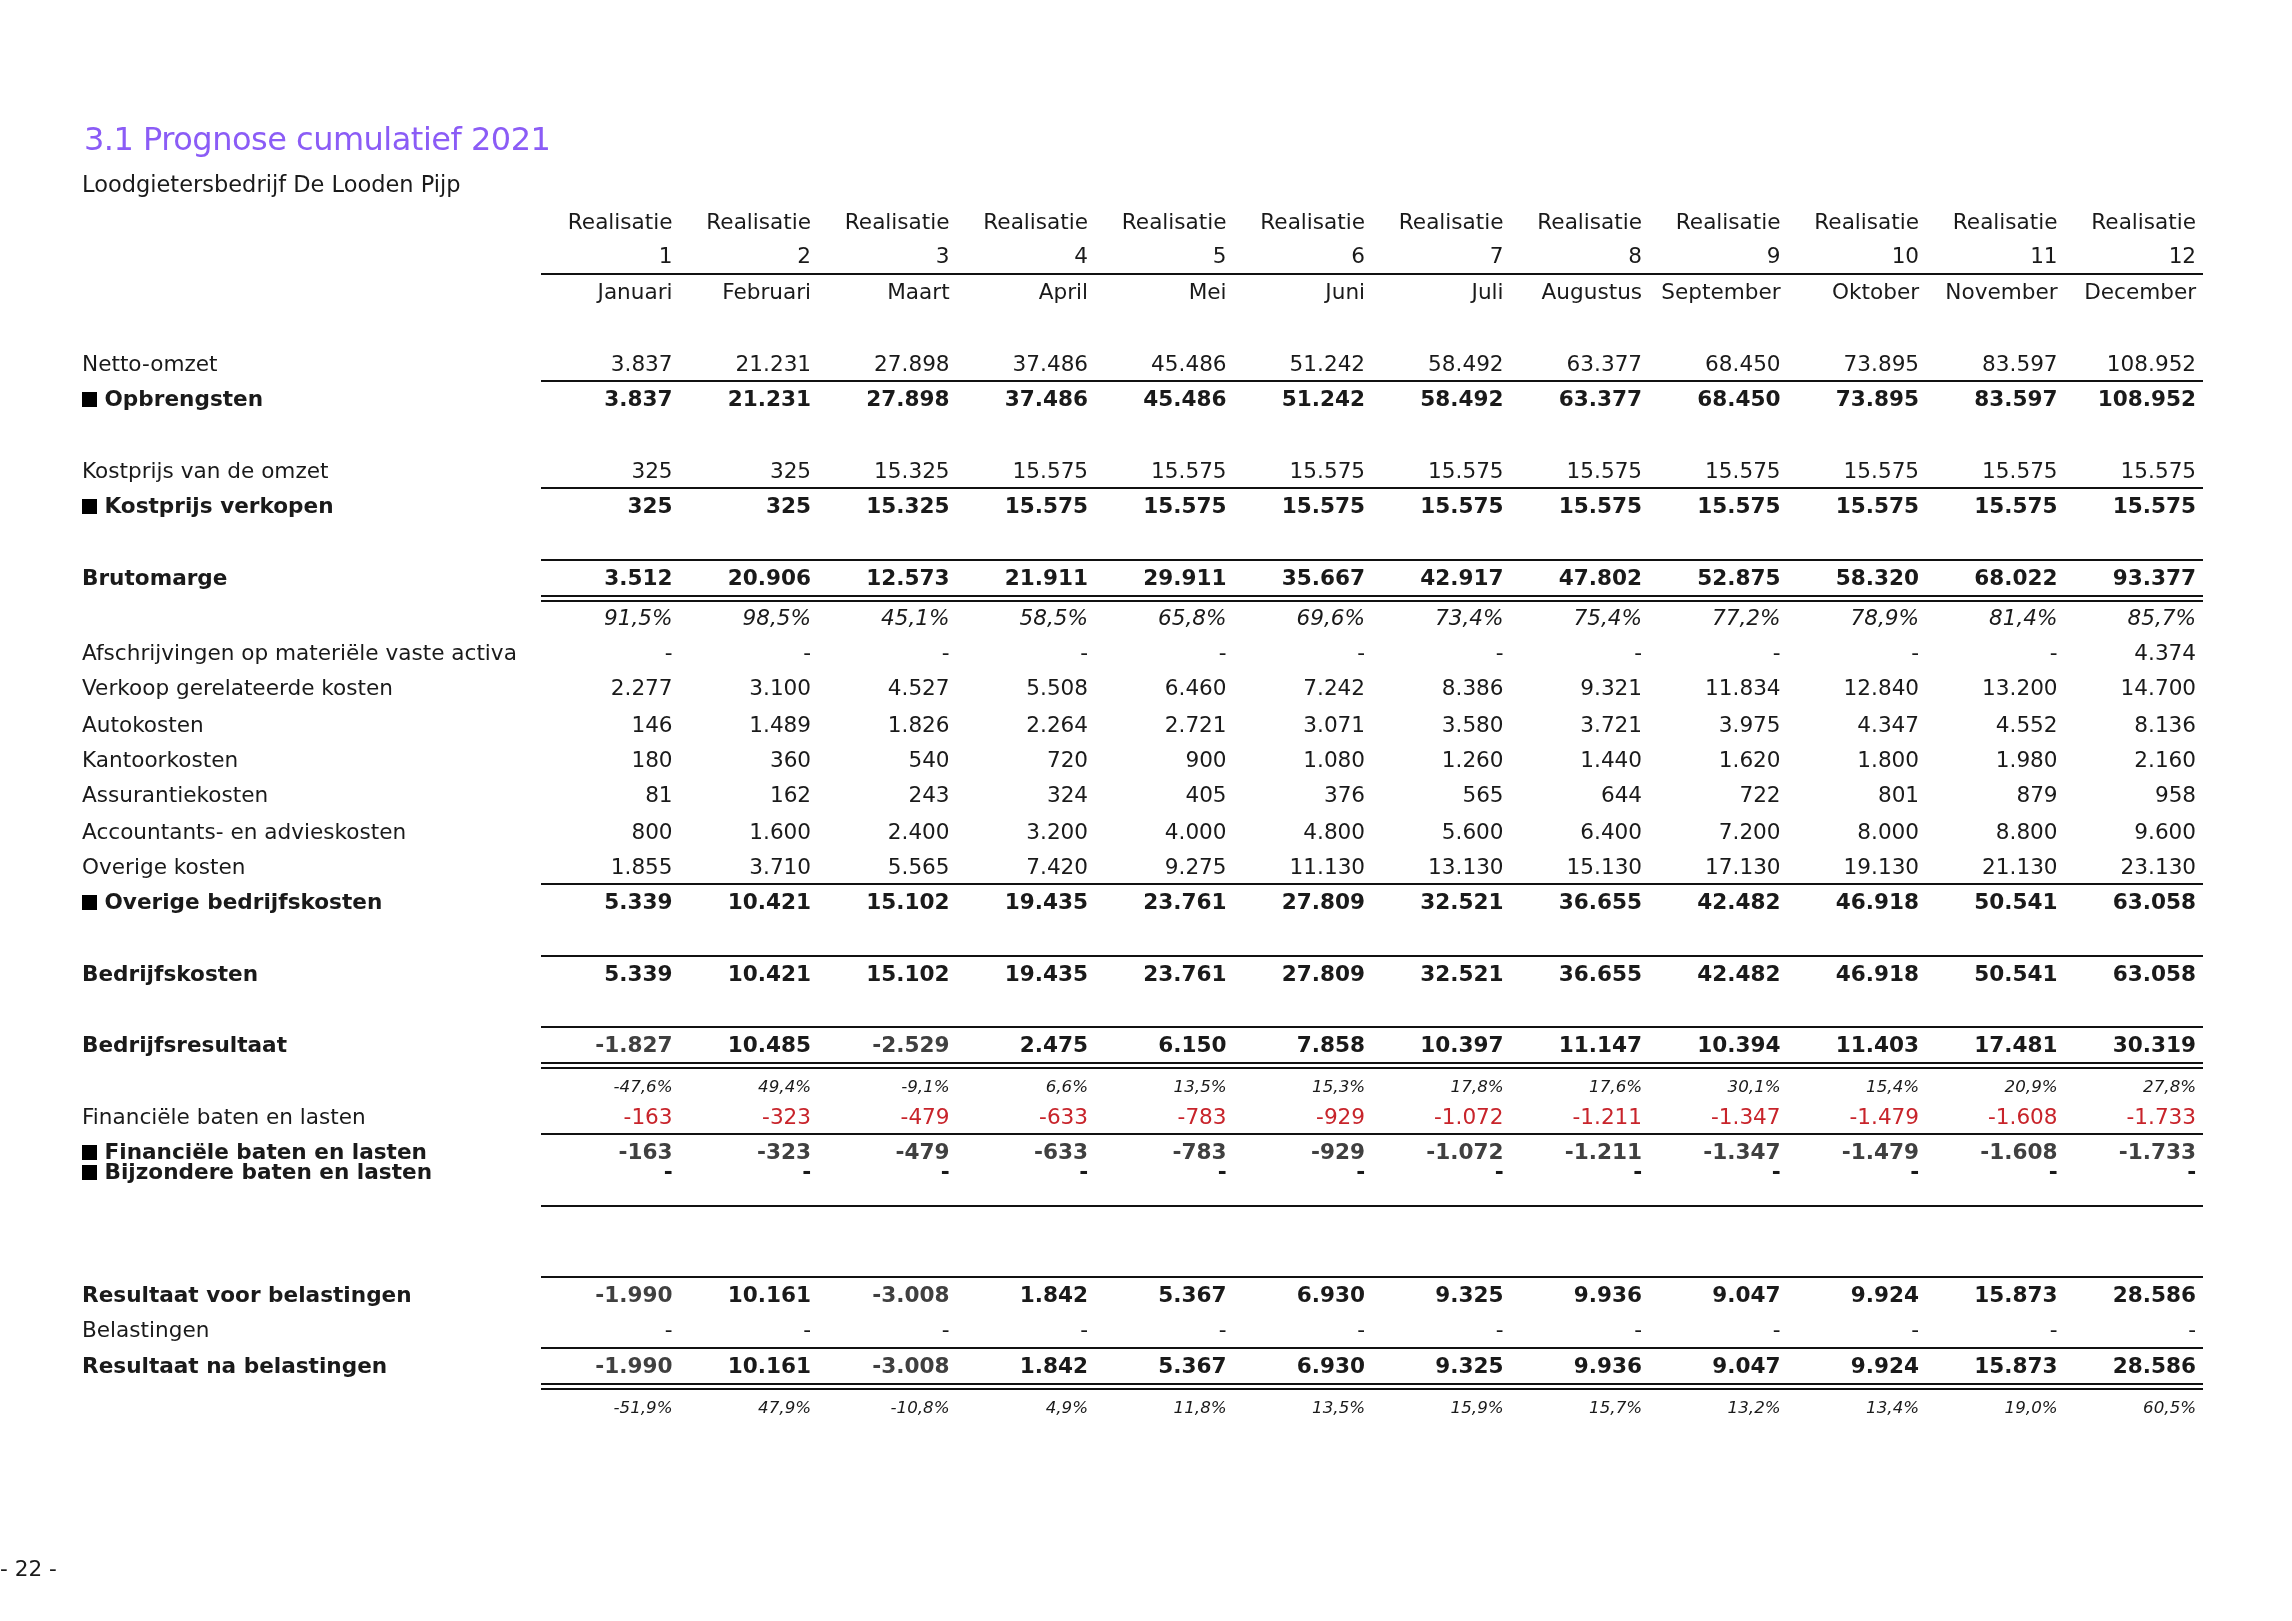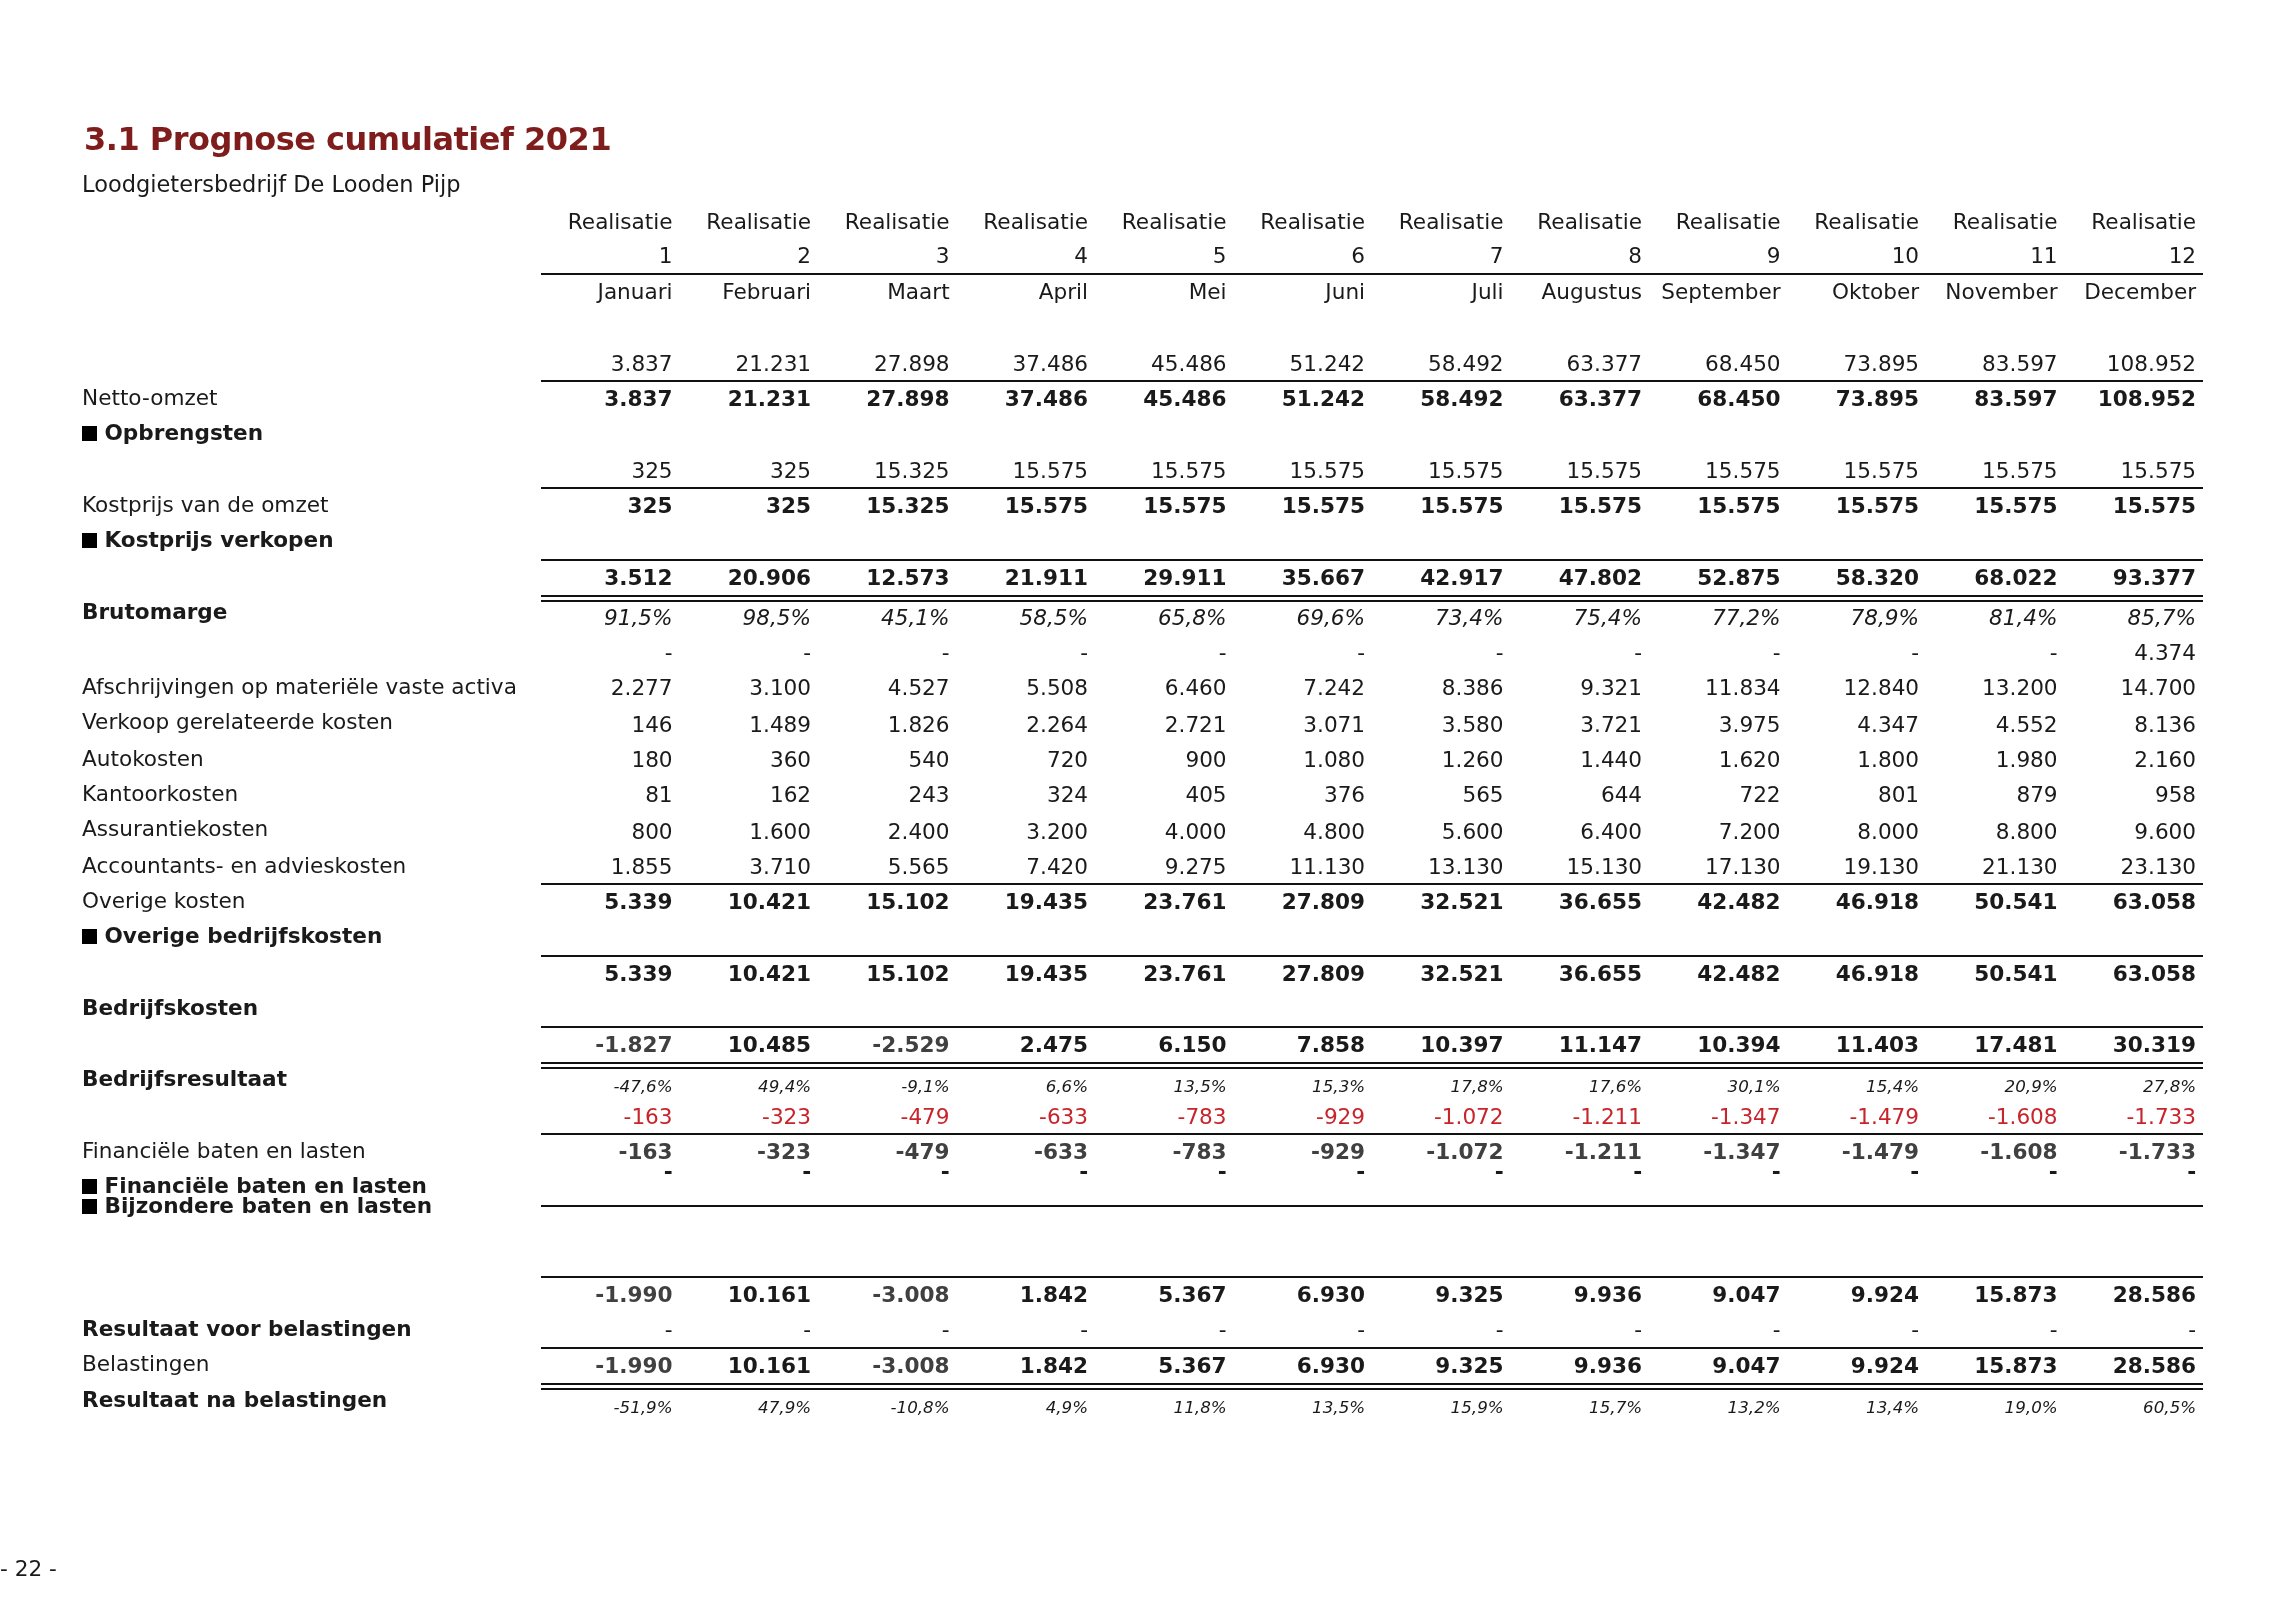--- a/index.html
+++ b/index.html
@@ -1,22 +1,22 @@
 <!DOCTYPE html>
 <html><head>
 <meta charset="utf-8">
 <style>
   html, body { margin:0; padding:0; background:#ffffff; }
   body { width:2293px; height:1621px; position:relative; overflow:hidden;
          font-family:"DejaVu Sans", "Liberation Sans", sans-serif; color:#1a1a1a; }
-  .title { position:absolute; left:84px; top:120px; font-size:32px; font-weight:bold; color:#7f1d1d;
+  .title { position:absolute; left:84px; top:120px; font-size:32px; font-weight:normal; color:#8b5cf6;
            font-family:"DejaVu Sans", sans-serif; letter-spacing:-0.5px; }
   .subtitle { position:absolute; left:82px; top:171px; font-size:22.5px; color:#1a1a1a; }
   .row { position:absolute; left:0; width:1835px; height:35px; }
-  .row .label { position:absolute; left:82px; top:0; height:35px; line-height:35px; font-size:21.6px; white-space:nowrap;margin-top:34px; }
+  .row .label { position:absolute; left:82px; top:0; height:35px; line-height:35px; font-size:21.6px; white-space:nowrap; }
   .row .cells { position:absolute; left:541px; width:1662px; top:0; height:35px; display:flex; }
   .row .cell { width:139px; box-sizing:border-box; padding-right:6.9px; text-align:right; height:35px; line-height:35px;
                font-size:21.6px; white-space:nowrap; }
   .bold .label, .bold .cell { font-weight:bold; }
   .pct .cell { font-style:italic; }
   .pct.small .cell { font-size:16.7px; }
   .neg { color:#c8242b; }
   .bold .neg { color:#404040; }
   .hdr .cell { font-size:21.6px; }
   .hline { position:absolute; left:541px; width:1662px; height:0; border-top:2px solid #111; }

